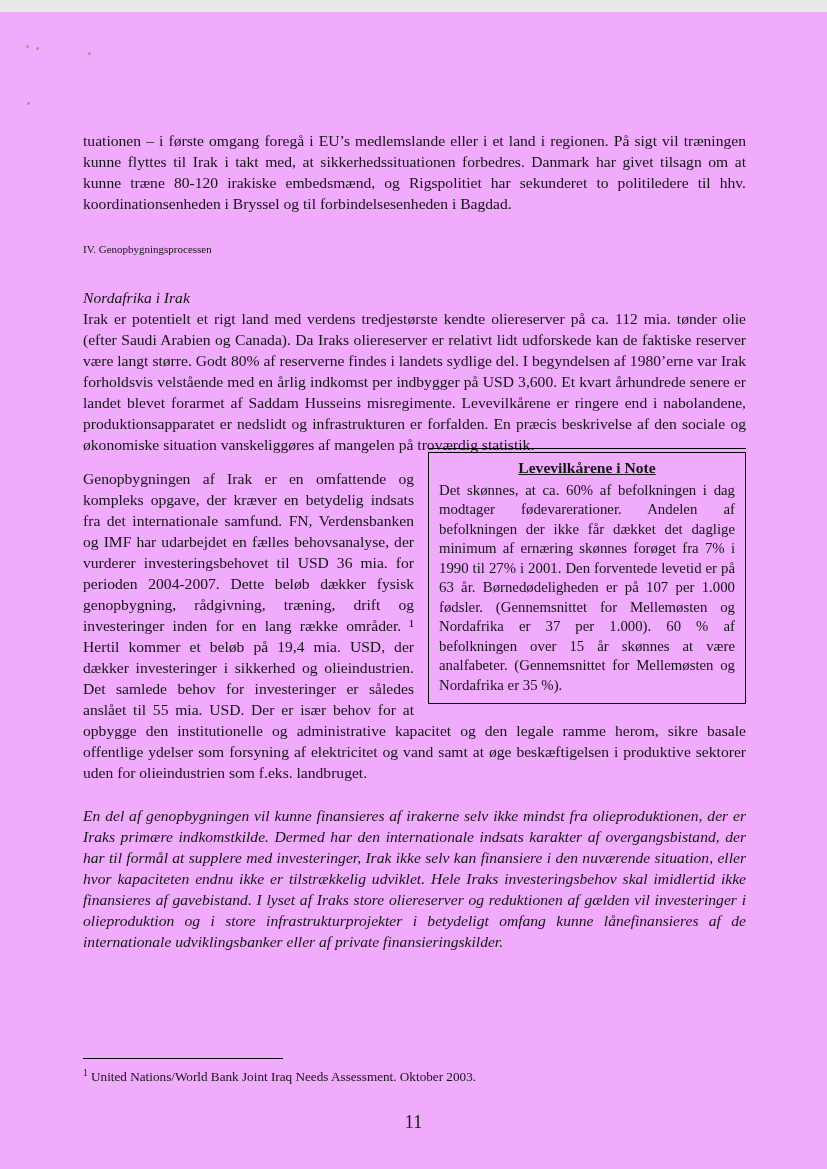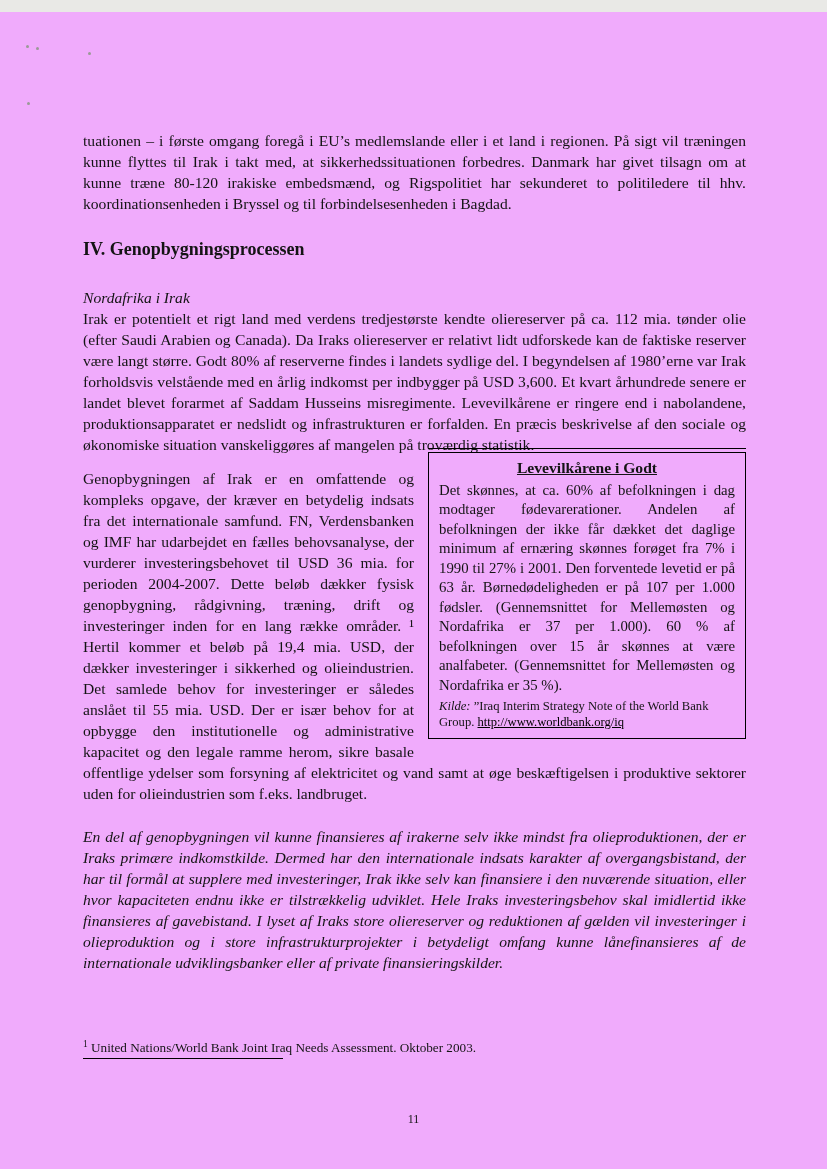--- a/index.html
+++ b/index.html
@@ -23,22 +23,22 @@
     left: 83px;
     top: 118px;
     width: 663px;
     font-size: 15.6px;
     line-height: 21px;
     text-align: justify;
   }
   .content p { margin: 0; }
 
   .heading {
-    font-weight: bold;
-    font-size: 18px;
+    font-weight: normal;
+    font-size: 11px;
     margin-top: 25px !important;
   }
   .subheading {
     font-style: italic;
     margin-top: 27px !important;
   }
 
   .reconstruction-block { margin-top: 13px; }
 
   .infobox {
@@ -81,35 +81,35 @@
   .footnote-rule {
     position: absolute;
     left: 83px;
     top: 1046px;
     width: 200px;
     border-top: 1px solid #000;
   }
   .footnote {
     position: absolute;
     left: 83px;
-    top: 1024px;
+    top: 1053px;
     width: 663px;
     margin: 0;
     font-size: 13.2px;
     line-height: 17px;
   }
   .footnote sup { font-size: 9.5px; }
 
   .page-number {
     position: absolute;
     top: 1100px;
     left: 0;
     width: 100%;
     text-align: center;
-    font-size: 12px;
+    font-size: 18px;
   }
 
   
   .dot {
     position: absolute;
     width: 3px; height: 3px;
     background: #9a9a97;
     border-radius: 50%;
   }
   .d1 { left: 26px; top: 33px; }
@@ -141,27 +141,22 @@
 
     <p class="heading">IV. Genopbygningsprocessen</p>
 
     <p class="subheading">Nordafrika i Irak</p>
 
     <p>Irak er potentielt et rigt land med verdens tredjestørste kendte oliereserver på ca. 112 mia. tønder olie (efter Saudi Arabien og Canada). Da Iraks oliereserver er relativt lidt udforskede kan de faktiske reserver være langt større. Godt 80% af reserverne findes i landets sydlige del. I begyndelsen af 1980’erne var Irak forholdsvis velstående med en årlig indkomst per indbygger på USD 3,600. Et kvart århundrede senere er landet blevet forarmet af Saddam Husseins misregimente. Levevilkårene er ringere end i nabolandene, produktionsapparatet er nedslidt og infrastrukturen er forfalden. En præcis beskrivelse af den sociale og økonomiske situation vanskeliggøres af mangelen på troværdig statistik.</p>
 
     <div class="reconstruction-block">
 
       <aside class="infobox">
-        <p class="infobox-title">Levevilkårene i Godt</p>
+        <p class="infobox-title">Levevilkårene i Note</p>
         <p class="infobox-body">Det skønnes, at ca. 60% af befolkningen i dag modtager fødevarerationer. Andelen af befolkningen der ikke får dækket det daglige minimum af ernæring skønnes forøget fra 7% i 1990 til 27% i 2001. Den forventede levetid er på 63 år. Børnedødeligheden er på 107 per 1.000 fødsler. (Gennemsnittet for Mellemøsten og Nordafrika er 37 per 1.000). 60 % af befolkningen over 15 år skønnes at være analfabeter. (Gennemsnittet for Mellemøsten og Nordafrika er 35 %).</p>
-        <p class="infobox-source">
-          <span class="label">Kilde:</span>
-          <span>”Iraq Interim Strategy Note of the World Bank Group.</span>
-          <a class="src-link" href="#">http://www.worldbank.org/iq</a>
-        </p>
       </aside>
 
       <p>Genopbygningen af Irak er en omfattende og kompleks opgave, der kræver en betydelig indsats fra det internationale samfund. FN, Verdensbanken og IMF har udarbejdet en fælles behovsanalyse, der vurderer investeringsbehovet til USD 36 mia. for perioden 2004-2007. Dette beløb dækker fysisk genopbygning, rådgivning, træning, drift og investeringer inden for en lang række områder. ¹ Hertil kommer et beløb på 19,4 mia. USD, der dækker investeringer i sikkerhed og olieindustrien. Det samlede behov for investeringer er således anslået til 55 mia. USD. Der er især behov for at opbygge den institutionelle og administrative kapacitet og den legale ramme herom, sikre basale offentlige ydelser som forsyning af elektricitet og vand samt at øge beskæftigelsen i produktive sektorer uden for olieindustrien som f.eks. landbruget.</p>
     </div>
 
     <p class="financing">En del af genopbygningen vil kunne finansieres af irakerne selv ikke mindst fra olieproduktionen, der er Iraks primære indkomstkilde. Dermed har den internationale indsats karakter af overgangsbistand, der har til formål at supplere med investeringer, Irak ikke selv kan finansiere i den nuværende situation, eller hvor kapaciteten endnu ikke er tilstrækkelig udviklet. Hele Iraks investeringsbehov skal imidlertid ikke finansieres af gavebistand. I lyset af Iraks store oliereserver og reduktionen af gælden vil investeringer i olieproduktion og i store infrastrukturprojekter i betydeligt omfang kunne lånefinansieres af de internationale udviklingsbanker eller af private finansieringskilder.</p>
   </div>
 
   <div class="footnote-rule"></div>
 

